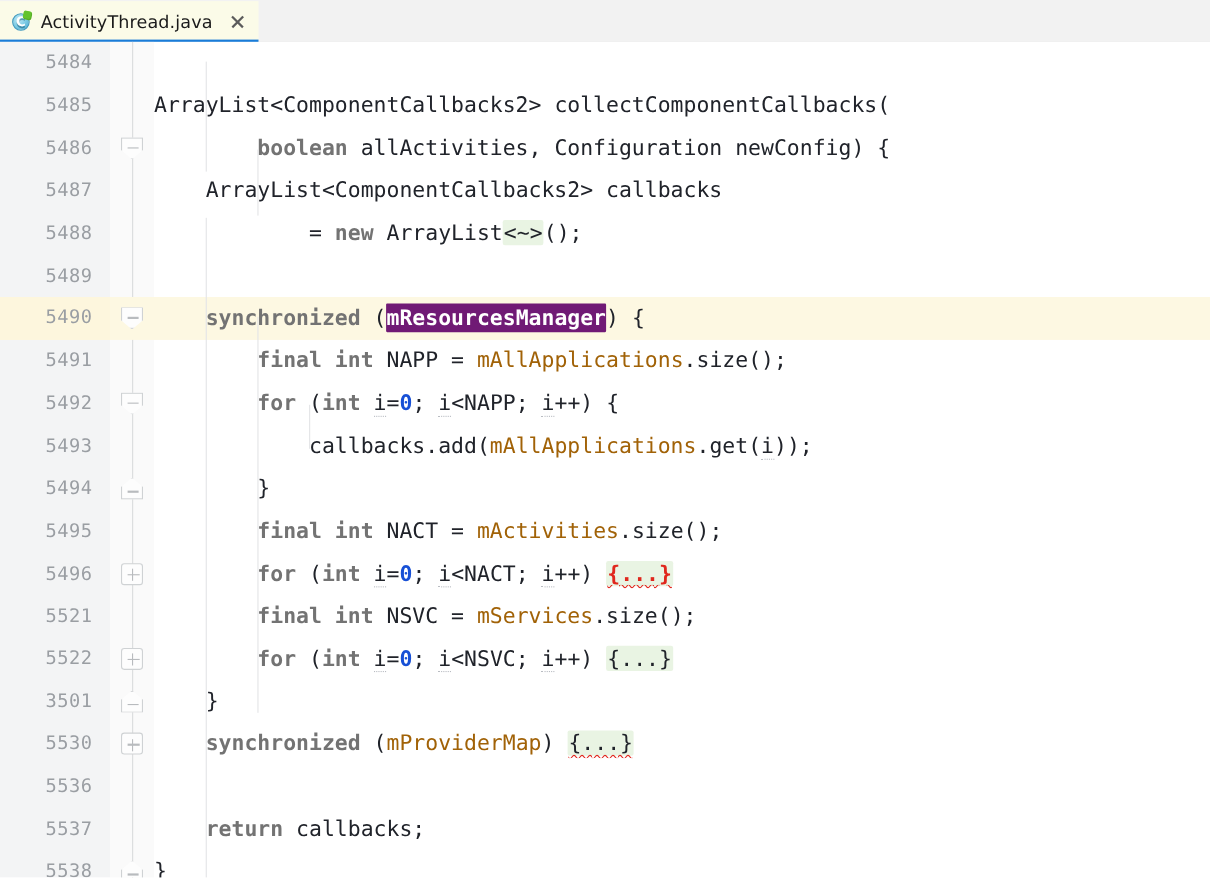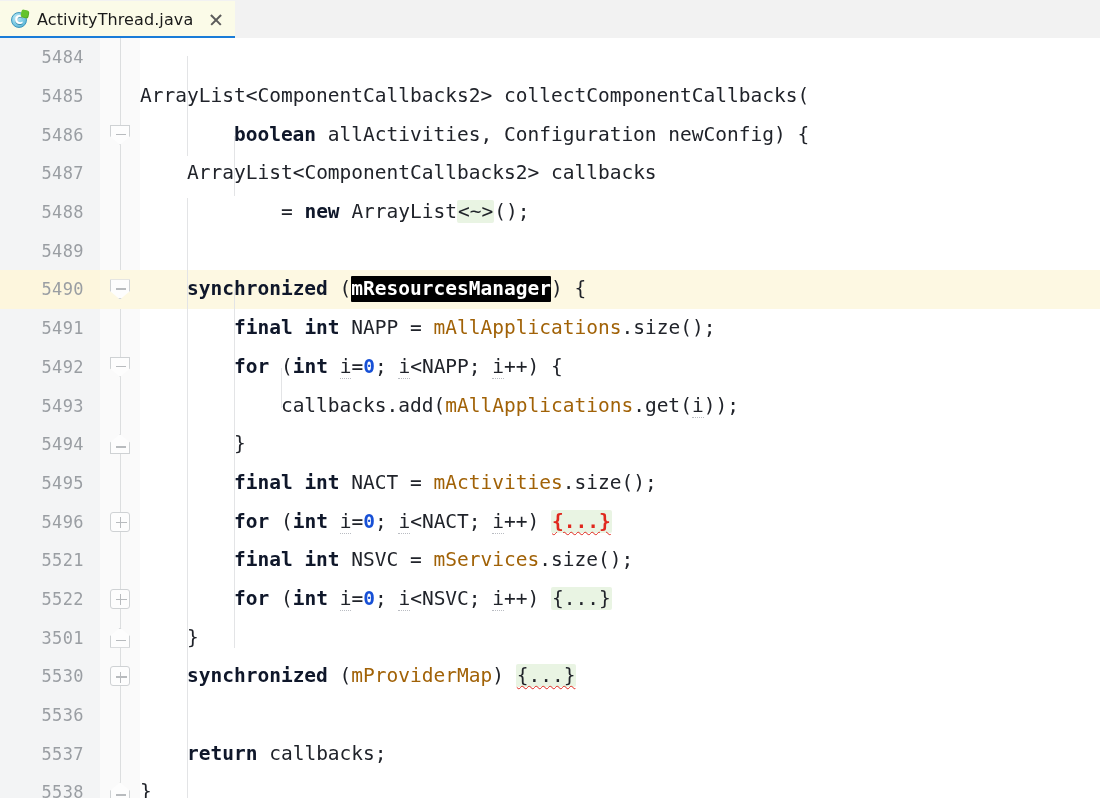--- a/index.html
+++ b/index.html
@@ -134,39 +134,39 @@
   
   .code{
     position:absolute;left:0;top:50%;transform:translateY(-50%);
     padding-left:0;
     font-family:"DejaVu Sans Mono","Liberation Mono",monospace;
     font-size:19.5px;line-height:24px;
     color:#20232a;white-space:pre;letter-spacing:0px;
   }
   .codewrap{position:absolute;left:140px;top:0;height:100%;width:960px;}
 
-  .kw{color:#0f172a;font-weight:700;}
+  .kw{color:#737373;font-weight:700;}
   .num{color:#1750d6;font-weight:700;}
   .field{color:#a16207;}
   .plain{color:#20232a;}
   .ident-u{border-bottom:1px dotted #b9bcc2;}
 
   .fold-ph{
     background:#e9f4e3;border-radius:2px;padding:0 1px;
   }
   .fold-ph.red{color:#e0271d;font-weight:700;}
   .fold-ph.wavy{
     text-decoration:underline wavy #e0271d;
     text-underline-offset:3px;
     text-decoration-thickness:1px;
   }
   .fold-ph.dark{color:#20232a;}
 
   .sel{
-    background:#000000;color:#ffffff;font-weight:700;padding:1px 0 2px 0;
+    background:#701a75;color:#ffffff;font-weight:700;padding:1px 0 2px 0;
     border-radius:1px;
   }
 
   
   .guide{position:absolute;width:1px;background:#e3e4e6;}
 </style>
 </head>
 <body>
 
 <div id="app">

